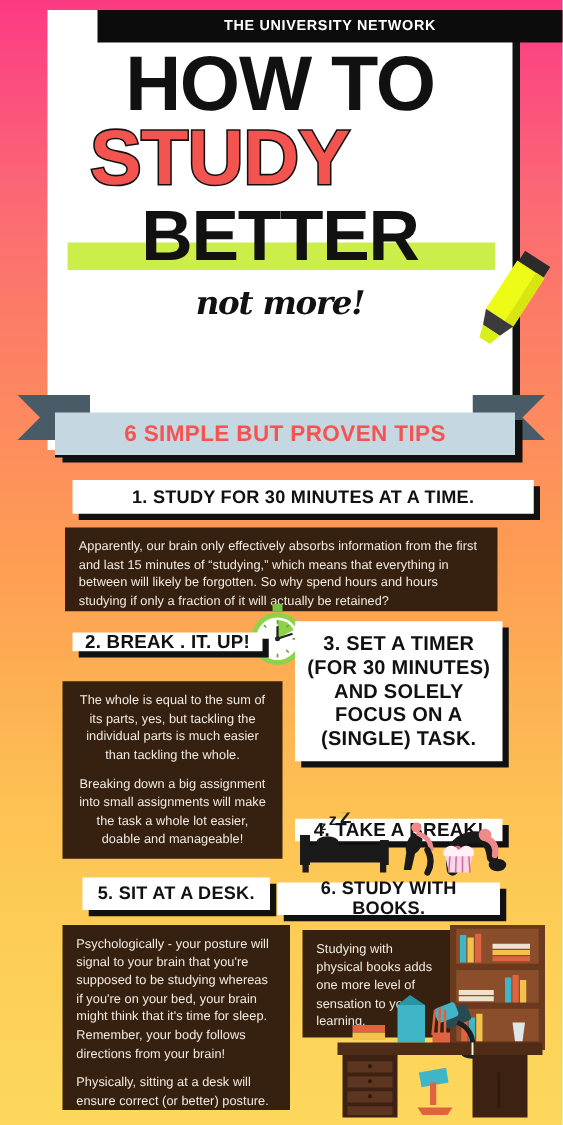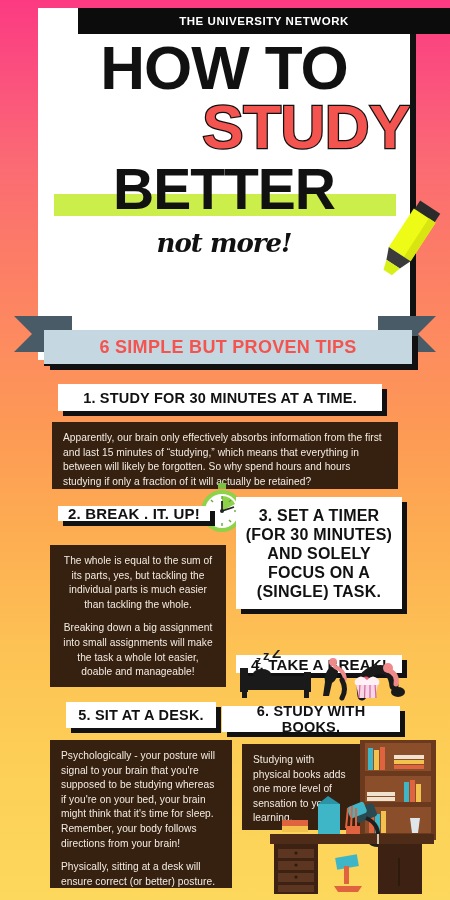--- a/index.html
+++ b/index.html
@@ -41,25 +41,26 @@
   }
   .hero-inner{
     position:absolute; left:38px; top:34px; width:372px; height:326px;
     overflow:hidden;
   }
   .line-howto{
     text-align:center; font-size:62px; line-height:60px; font-weight:bold;
     color:#111; letter-spacing:-1px; margin-top:4px;
   }
   .line-study{
-    text-align:right; font-size:62px; line-height:62px; font-weight:bold;
+    text-align:left; font-size:62px; line-height:62px; font-weight:bold;
     color:#f4544f; letter-spacing:-0.5px;
     -webkit-text-stroke:2.5px #111;
     paint-order:stroke fill;
     margin-top:-2px;
+    padding-left:34px;
   }
   .better-wrap{ position:relative; height:62px; margin-top:2px; }
   .hl{
     position:absolute; left:16px; right:14px; top:34px; height:22px;
     background:#ccee4b;
   }
   .line-better{
     position:relative; text-align:center; font-size:57px; line-height:58px;
     font-weight:bold; color:#111; letter-spacing:-1px;
   }
@@ -147,21 +148,21 @@
     <path d="M0 0 L58 0 L58 36 L0 36 L18 18 Z" fill="#4a5b68"></path>
   </svg>
   <svg class="rib-r" viewBox="0 0 58 36">
     <path d="M58 0 L0 0 L0 36 L58 36 L40 18 Z" fill="#4a5b68"></path>
   </svg>
   <div class="ribbon-shadow"></div>
   <div class="ribbon">
     <span>6 SIMPLE BUT PROVEN TIPS</span>
   </div>
 
-  <div class="plaque" style="left:58px;top:384px;width:324px;height:27px;">
+  <div class="plaque" style="left:58px;top:384px;width:369px;height:27px;">
     <div class="sh"></div>
     <div class="bx">
       <span style="font-size:14.5px;">1. STUDY FOR 30 MINUTES AT A TIME.</span>
     </div>
   </div>
   <div class="dark" style="left:52px;top:422px;width:346px;height:67px;">
     <p>Apparently, our brain only effectively absorbs information from the first and last 15 minutes of “studying,” which means that everything in between will likely be forgotten. So why spend hours and hours studying if only a fraction of it will actually be retained?</p>
   </div>
 
   <svg class="clock" viewBox="0 0 52 52">

